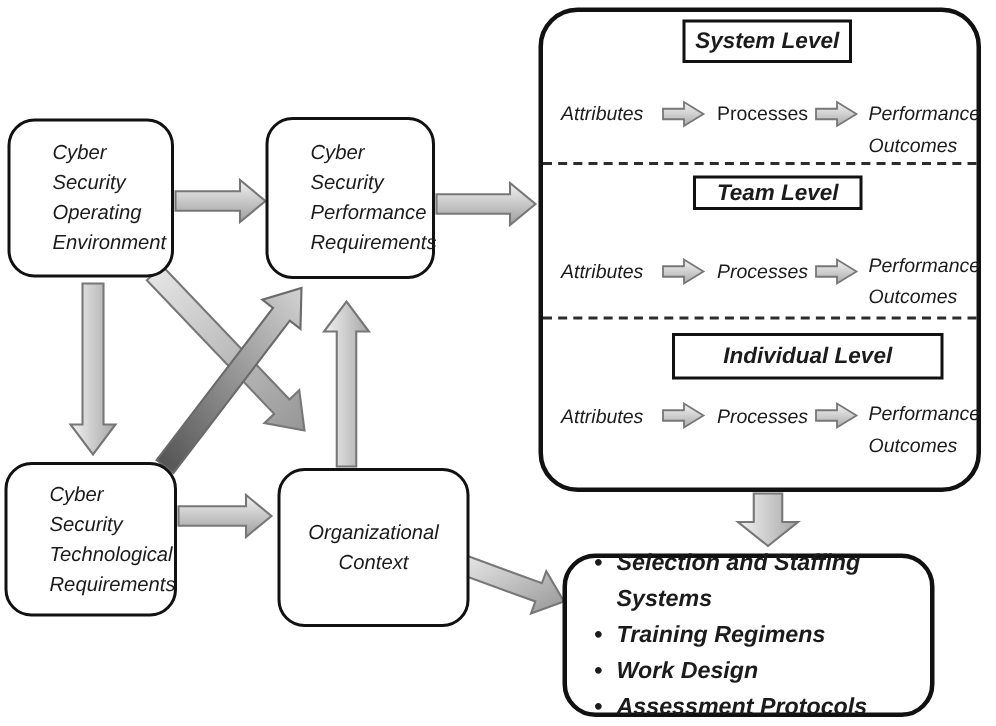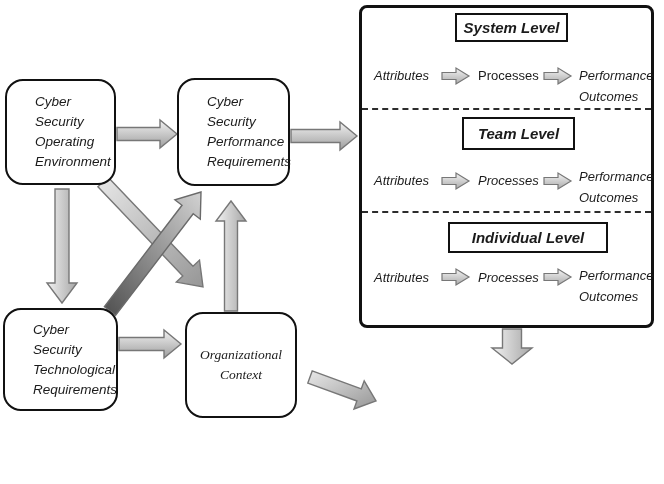--- a/index.html
+++ b/index.html
@@ -13,21 +13,21 @@
     border-radius:18px;box-sizing:border-box;display:flex;flex-direction:column;
     justify-content:center;
   }
   .rbox .txt{
     font-style:italic;font-size:13.5px;line-height:20px;white-space:pre-line;
   }
   .left-align{padding-left:28px;text-align:left;}
   .center-align{text-align:center;}
   .bigbox{
     position:absolute;left:359px;top:5px;width:295px;height:323px;z-index:2;
-    background:#ffffff;border:3px solid #111111;border-radius:8px;box-sizing:border-box;padding-left:24px;
+    background:#ffffff;border:3px solid #111111;border-radius:26px;box-sizing:border-box;padding-left:24px;
   }
   .level-label{
     position:absolute;background:#ffffff;border:2.5px solid #111111;box-sizing:border-box;
     display:flex;align-items:center;justify-content:center;
     font-weight:bold;font-style:italic;font-size:15px;
   }
   .dashed-div{
     position:absolute;left:0;right:0;height:0;border-top:2px dashed #2c2c2c;
   }
   .flow-text{
@@ -108,21 +108,21 @@
 Performance
 Requirements</div>
   </div>
 
   <div class="rbox left-align" style="left:3px;top:308px;width:115px;height:103px;">
     <div class="txt">Cyber Security
 Technological
 Requirements</div>
   </div>
 
-  <div class="rbox center-align" style="left:185px;top:312px;width:112px;height:106px;font-family:Liberation Serif, serif;">
+  <div class="rbox center-align" style="left:185px;top:312px;width:128px;height:106px;">
     <div class="txt">Organizational
 Context</div>
   </div>
 
   <div class="bigbox">
 
     <div class="level-label" style="left:93px;top:5px;width:113px;height:29px;">
       <span>System Level</span>
     </div>
     <span class="flow-text" style="left:12px;top:59px;">Attributes</span>
@@ -131,45 +131,53 @@
     </svg>
     <span class="flow-text roman" style="left:116px;top:59px;">Processes</span>
     <svg class="mini-arrow" style="left:181px;top:58px;" viewBox="0 0 30 20">
       <polygon points="1,6.5 15,6.5 15,2 28,10 15,18 15,13.5 1,13.5" fill="url(#g-sm)" stroke="#777777" stroke-width="1.2"></polygon>
     </svg>
     <span class="flow-text two-line" style="left:217px;top:57px;">Performance
 Outcomes</span>
 
     <div class="dashed-div" style="top:100px;"></div>
 
-    <div class="level-label" style="left:100px;top:109px;width:113px;height:33px;">
+    <div class="level-label" style="left:100px;top:109px;width:113px;height:23px;">
       <span>Team Level</span>
     </div>
     <span class="flow-text" style="left:12px;top:164px;">Attributes</span>
     <svg class="mini-arrow" style="left:79px;top:163px;" viewBox="0 0 30 20">
       <polygon points="1,6.5 15,6.5 15,2 28,10 15,18 15,13.5 1,13.5" fill="url(#g-sm)" stroke="#777777" stroke-width="1.2"></polygon>
     </svg>
     <span class="flow-text" style="left:116px;top:164px;">Processes</span>
     <svg class="mini-arrow" style="left:181px;top:163px;" viewBox="0 0 30 20">
       <polygon points="1,6.5 15,6.5 15,2 28,10 15,18 15,13.5 1,13.5" fill="url(#g-sm)" stroke="#777777" stroke-width="1.2"></polygon>
     </svg>
     <span class="flow-text two-line" style="left:217px;top:158px;">Performance
 Outcomes</span>
 
     <div class="dashed-div" style="top:203px;"></div>
 
-    <div class="level-label" style="left:86px;top:214px;width:160px;height:31px;">
+    <div class="level-label" style="left:86px;top:214px;width:181px;height:31px;">
       <span>Individual Level</span>
     </div>
     <span class="flow-text" style="left:12px;top:261px;">Attributes</span>
     <svg class="mini-arrow" style="left:79px;top:259px;" viewBox="0 0 30 20">
       <polygon points="1,6.5 15,6.5 15,2 28,10 15,18 15,13.5 1,13.5" fill="url(#g-sm)" stroke="#777777" stroke-width="1.2"></polygon>
     </svg>
     <span class="flow-text" style="left:116px;top:261px;">Processes</span>
     <svg class="mini-arrow" style="left:181px;top:259px;" viewBox="0 0 30 20">
       <polygon points="1,6.5 15,6.5 15,2 28,10 15,18 15,13.5 1,13.5" fill="url(#g-sm)" stroke="#777777" stroke-width="1.2"></polygon>
     </svg>
     <span class="flow-text two-line" style="left:217px;top:257px;">Performance
 Outcomes</span>
   </div>
 
+  <div class="bullets-box">
+    <ul>
+      <li>Selection and Staffing Systems</li>
+      <li>Training Regimens</li>
+      <li>Work Design</li>
+      <li>Assessment Protocols</li>
+    </ul>
+  </div>
 
 </div>
 
 </body></html>

